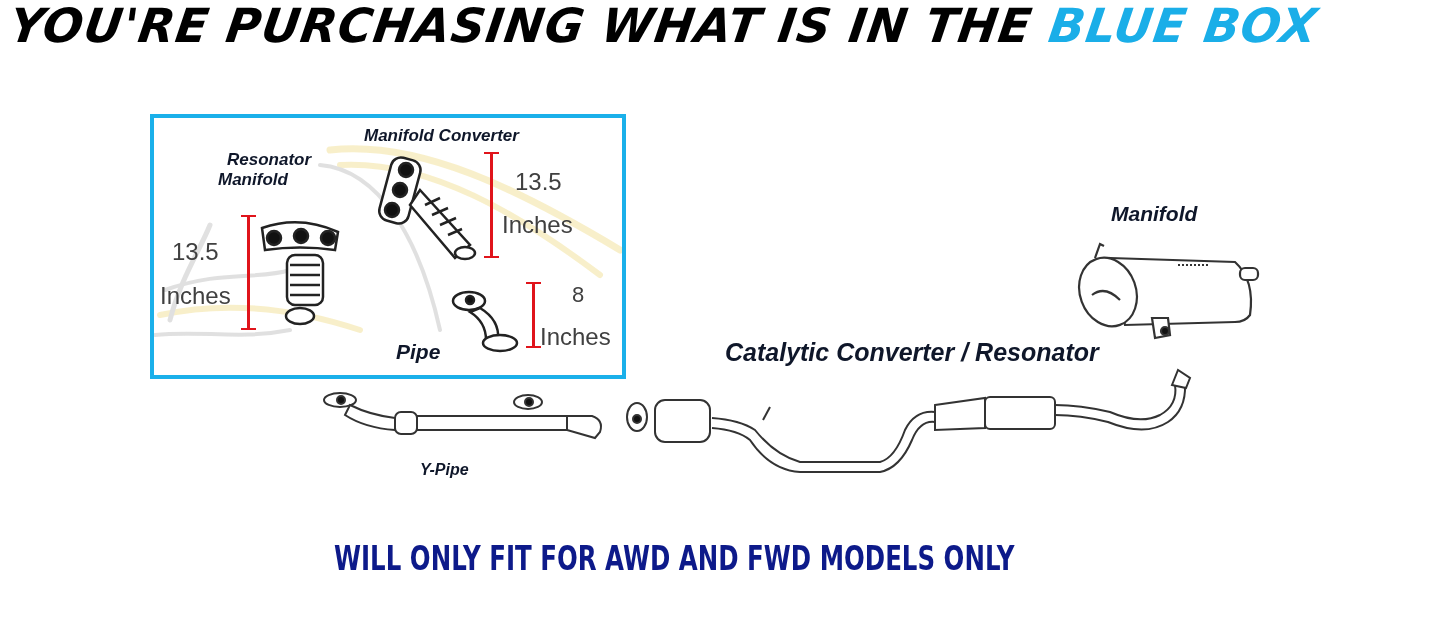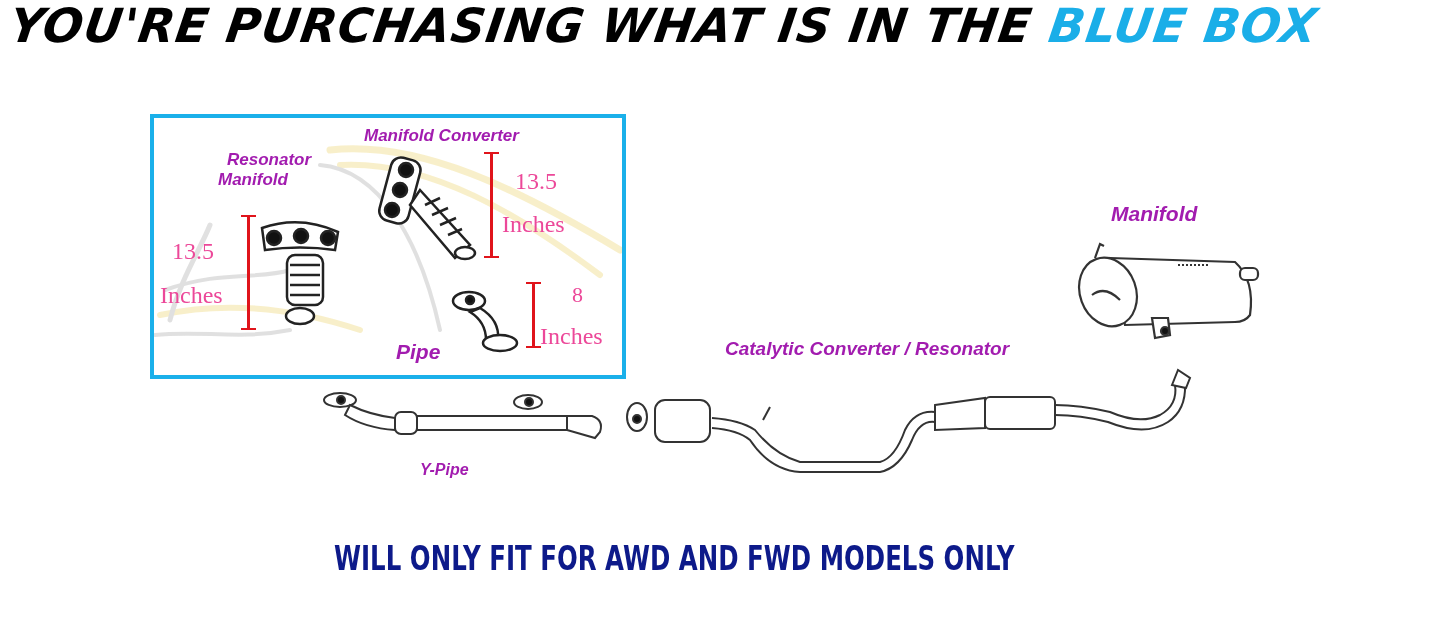--- a/index.html
+++ b/index.html
@@ -1,22 +1,22 @@
 <!DOCTYPE html>
 <html><head>
 <meta charset="utf-8">
 <style>
   html, body { margin:0; padding:0; background:#ffffff; }
   body { width:1445px; height:619px; position:relative; overflow:hidden; font-family:"Liberation Sans", sans-serif; }
   .headline { position:absolute; left:6px; top:-2px; width:1440px; height:56px; font-family:"DejaVu Sans", sans-serif; font-weight:bold; font-style:italic; font-size:47px; letter-spacing:1px; line-height:56px; white-space:nowrap; transform:skewX(-8deg); transform-origin:left bottom; }
   .headline .black { color:#000; }
   .headline .blue { color:#1aaee8; }
   .bluebox { position:absolute; left:150px; top:114px; width:476px; height:265px; border:4px solid #1ab0ea; box-sizing:border-box; }
-  .lbl { position:absolute; font-family:"Liberation Sans", sans-serif; font-weight:bold; font-style:italic; color:#a21caf; white-space:nowrap; }
-  .meas { position:absolute; font-family:Liberation Serif, serif; color:#ec4899; white-space:nowrap; }
+  .lbl { position:absolute; font-family:"Liberation Sans", sans-serif; font-weight:bold; font-style:italic; color:#0f172a; white-space:nowrap; }
+  .meas { position:absolute; font-family:Liberation Sans, sans-serif; color:#404040; white-space:nowrap; }
   .redbar { position:absolute; width:3px; background:#e0141b; }
   .redbar::before, .redbar::after { content:""; position:absolute; left:-6px; width:15px; height:2px; background:#e0141b; }
   .redbar::before { top:0; } .redbar::after { bottom:0; }
   svg.diagram { position:absolute; left:0; top:0; }
   .footer { position:absolute; left:334px; top:532px; width:780px; text-align:center; font-family:"DejaVu Sans", sans-serif; font-weight:bold; font-size:34px; color:#0d1a8a; letter-spacing:0px; line-height:52px; transform:scaleX(0.72); transform-origin:left top; width:1080px; text-align:left; }
 </style>
 </head>
 <body>
 
 <div class="headline">
@@ -120,16 +120,16 @@
 
 <div class="redbar" style="left:490px;top:152px;height:106px;"></div>
 <div class="meas" style="left:515px;top:168px;font-size:24px;">13.5</div>
 <div class="meas" style="left:502px;top:211px;font-size:24px;">Inches</div>
 
 <div class="redbar" style="left:532px;top:282px;height:66px;"></div>
 <div class="meas" style="left:572px;top:282px;font-size:22px;">8</div>
 <div class="meas" style="left:540px;top:323px;font-size:24px;">Inches</div>
 
 <div class="lbl" style="left:1111px;top:202px;font-size:21px;">Manifold</div>
-<div class="lbl" style="left:725px;top:338px;font-size:19px;text-align:center;">Catalytic Converter / Resonator</div>
+<div class="lbl" style="left:725px;top:338px;font-size:25px;text-align:center;">Catalytic Converter / Resonator</div>
 <div class="lbl" style="left:420px;top:461px;font-size:16px;">Y-Pipe</div>
 
 <div class="footer">WILL ONLY FIT FOR AWD AND FWD MODELS ONLY</div>
 
 </body></html>

